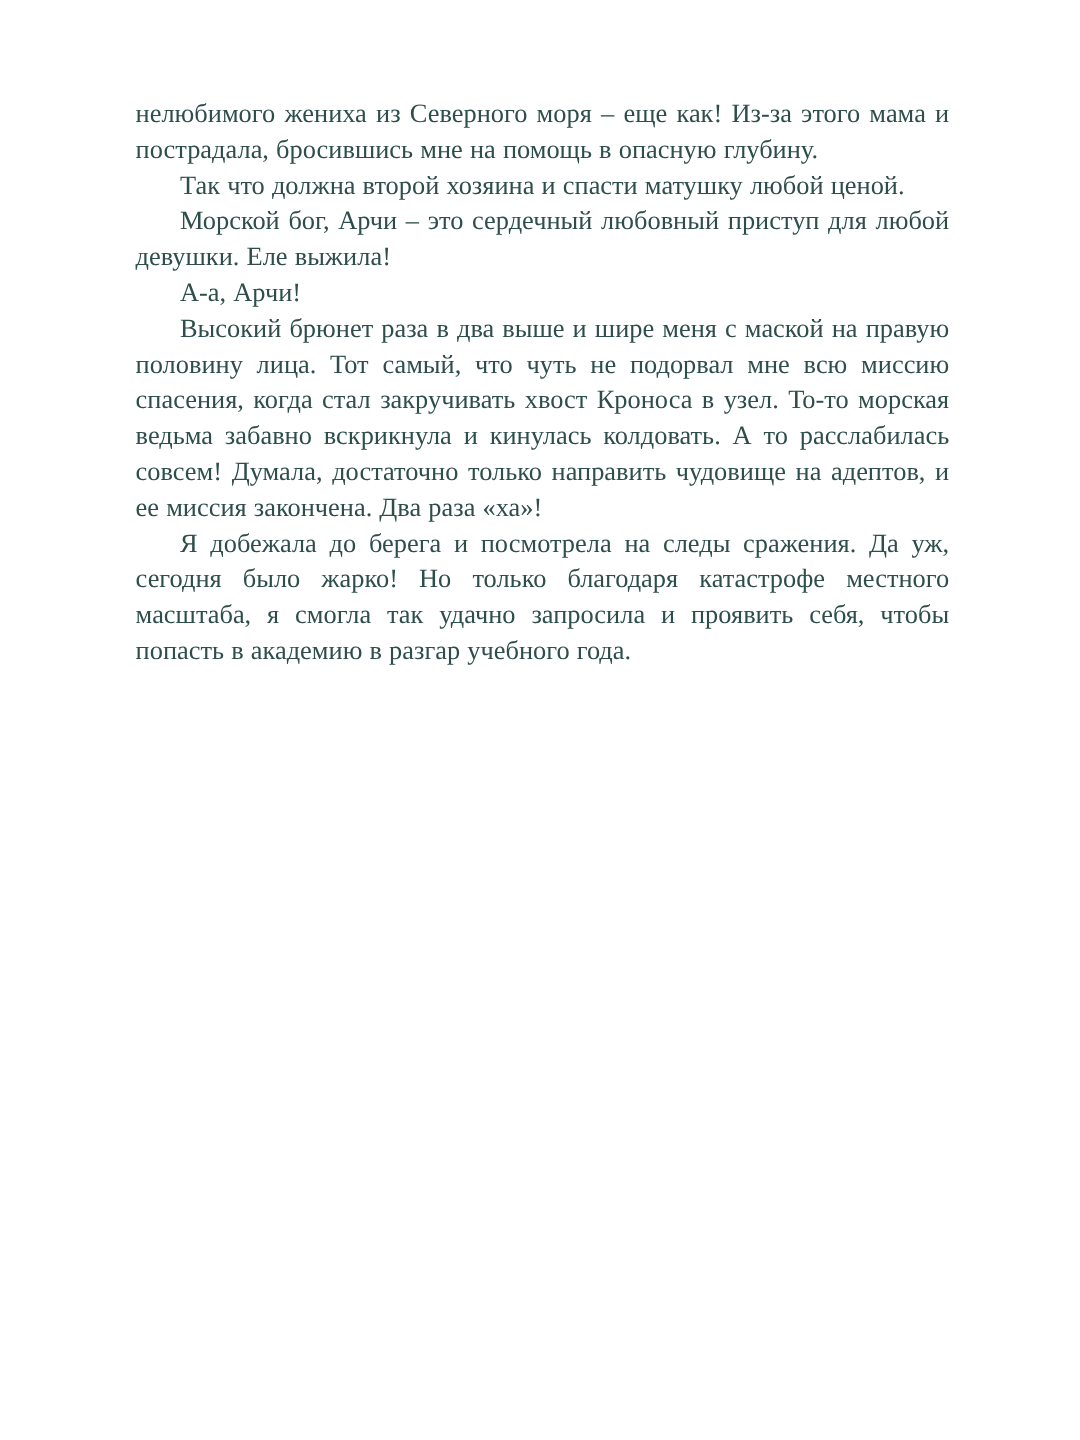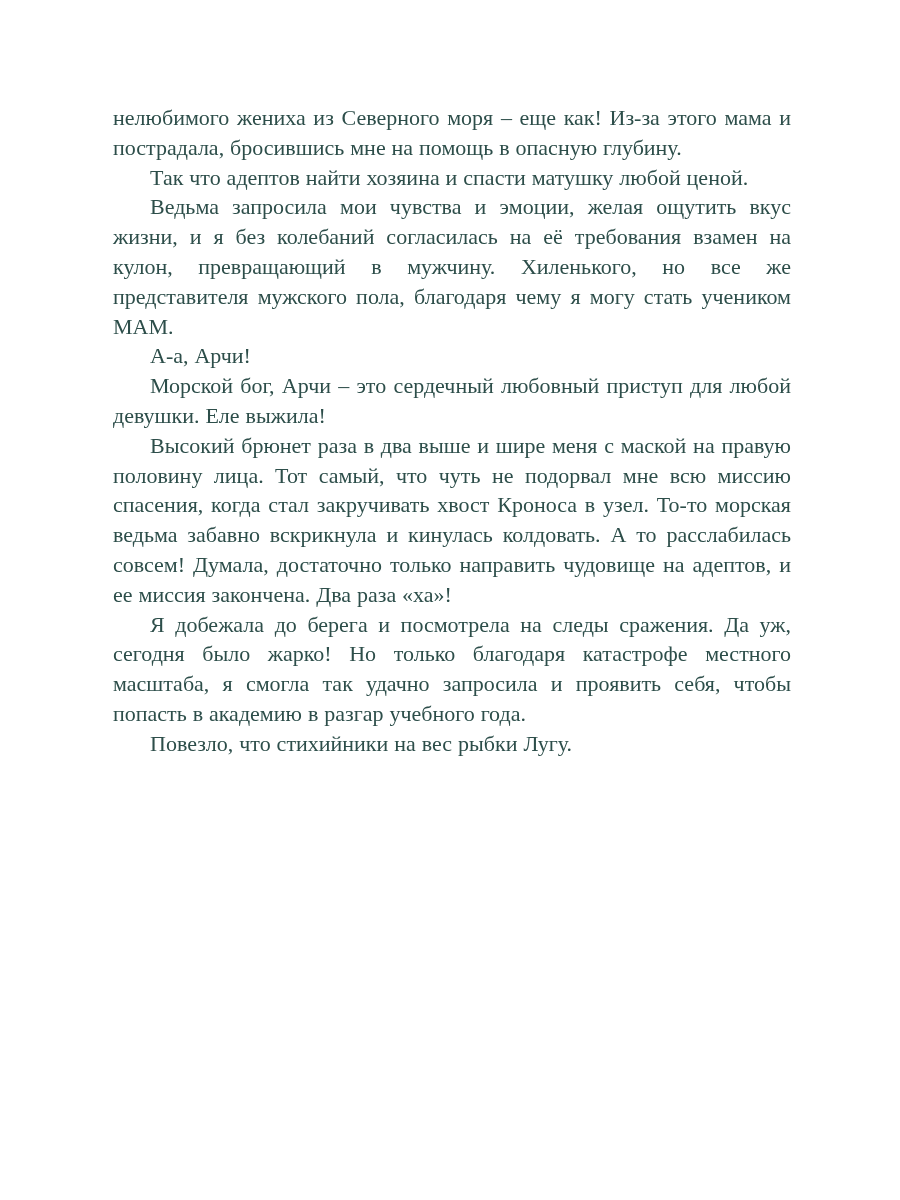--- a/index.html
+++ b/index.html
@@ -6,21 +6,20 @@
     margin: 0;
     padding: 0;
     background: #ffffff;
   }
   .sheet {
     position: relative;
     width: 900px;
     height: 1044px;
     background: #ffffff;
     overflow: hidden;
-    margin-top: 23px;
   }
   .text-block {
     position: absolute;
     left: 113px;
     top: 80px;
     width: 678px;
     color: #2d4e4a;
     font-family: "Liberation Serif", "DejaVu Serif", serif;
     font-size: 22px;
     line-height: 29.8px;
@@ -47,22 +46,20 @@
     font-size: 22px;
     line-height: 30px;
   }
 </style>
 </head>
 <body>
 
 <div class="sheet">
   <div class="text-block">
     <p class="para no-indent">нелюбимого жениха из Северного моря – еще как! Из-за этого мама и пострадала, бросившись мне на помощь в опасную глубину.</p>
-    <p class="para">Так что адептов найти хозяина и спасти матушку любой ценой.</p>
-    <p class="para">Ведьма запросила мои чувства и эмоции, желая ощутить вкус жизни, и я без колебаний согласилась на её требования взамен на кулон, превращающий в мужчину. Хиленького, но все же представителя мужского пола, благодаря чему я могу стать учеником МАМ.</p>
+    <p class="para">Так что должна второй хозяина и спасти матушку любой ценой.</p>
+    <p class="para">Морской бог, Арчи – это сердечный любовный приступ для любой девушки. Еле выжила!</p>
     <p class="para">А-а, Арчи!</p>
-    <p class="para">Морской бог, Арчи – это сердечный любовный приступ для любой девушки. Еле выжила!</p>
     <p class="para">Высокий брюнет раза в два выше и шире меня с маской на правую половину лица. Тот самый, что чуть не подорвал мне всю миссию спасения, когда стал закручивать хвост Кроноса в узел. То-то морская ведьма забавно вскрикнула и кинулась колдовать. А то расслабилась совсем! Думала, достаточно только направить чудовище на адептов, и ее миссия закончена. Два раза «ха»!</p>
     <p class="para">Я добежала до берега и посмотрела на следы сражения. Да уж, сегодня было жарко! Но только благодаря катастрофе местного масштаба, я смогла так удачно запросила и проявить себя, чтобы попасть в академию в разгар учебного года.</p>
-    <p class="para">Повезло, что стихийники на вес рыбки Лугу.</p>
   </div>
   <div class="page-number">7</div>
 </div>
 
 </body></html>

